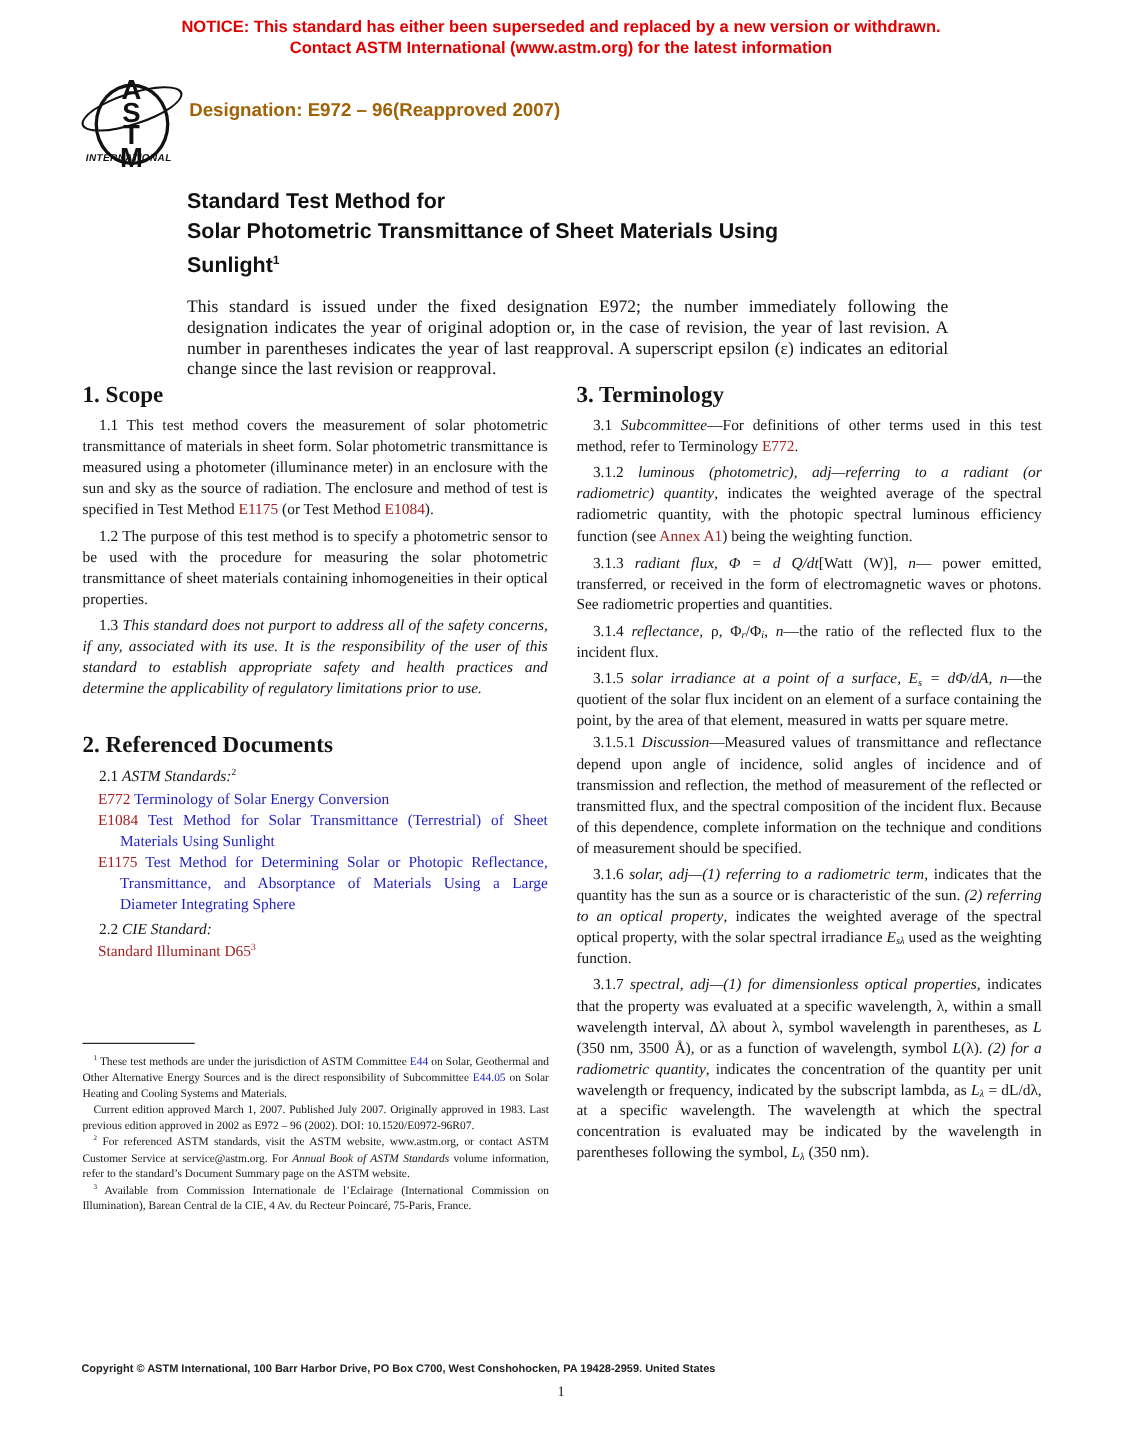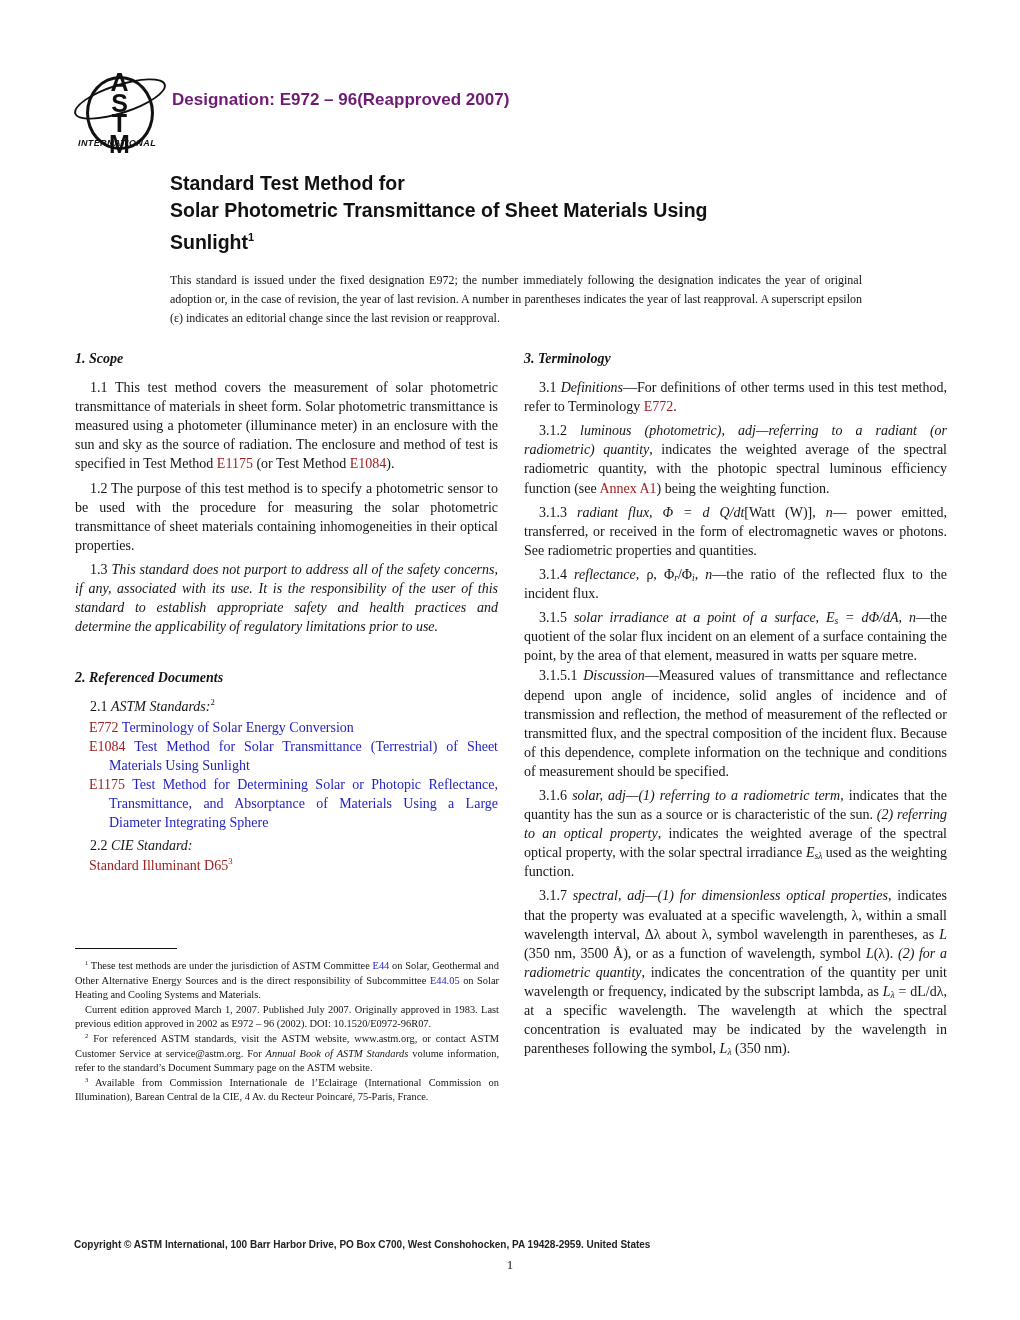--- a/index.html
+++ b/index.html
@@ -16,35 +16,35 @@
                border-radius:50%;display:flex;align-items:center;justify-content:center;background:#fff;}
   .logo-letters{font-family:"Liberation Sans",sans-serif;font-weight:bold;font-size:25px;
                 line-height:0.82;letter-spacing:1px;width:2ch;word-break:break-all;text-align:center;color:#111;}
   .logo-orbit{position:absolute;left:-6px;top:22px;width:92px;height:26px;border:2px solid #111;
               border-radius:50%;transform:rotate(-18deg);pointer-events:none;}
   .logo-sub{position:absolute;left:0px;top:76px;width:100px;text-align:left;
             font-family:"Liberation Sans",sans-serif;font-weight:bold;font-style:italic;
             font-size:9px;letter-spacing:0.4px;color:#111;}
 
   .designation{position:absolute;left:172px;top:90px;
-               font-family:"Liberation Sans",sans-serif;font-weight:bold;font-size:17px;color:#701a75;}
+               font-family:"Liberation Sans",sans-serif;font-weight:bold;font-size:17px;color:#a16207;}
 
   .doc-title{position:absolute;left:170px;top:170px;margin:0;
              font-family:"Liberation Sans",sans-serif;font-weight:bold;
              font-size:19.5px;line-height:27px;color:#111;}
   .doc-title .t-line{display:block;}
   .doc-title sup{font-size:11px;vertical-align:super;}
 
   .issuance{position:absolute;left:170px;top:271px;width:692px;
-            font-size:12px;line-height:18.8px;text-align:justify;}
+            font-size:16px;line-height:18.8px;text-align:justify;}
 
   .col{position:absolute;top:349px;width:423px;font-size:14px;line-height:19.1px;text-align:justify;}
   .col-left{left:75px;}
   .col-right{left:524px;}
-  .sec-h{font-weight:bold;font-size:14px;margin:0 0 10px 0;text-align:left;font-style:italic;}
+  .sec-h{font-weight:bold;font-size:21px;margin:0 0 10px 0;text-align:left;}
   .gap{margin-top:32px;}
   .body-p{margin:0 0 5px 0;text-indent:15px;}
   .ref-item{margin:0 0 0 14px;padding-left:20px;text-indent:-20px;}
   .tight{margin-bottom:1px;}
 
   .fnblock{position:absolute;left:75px;top:948px;width:424px;
            font-size:10.4px;line-height:14.6px;text-align:justify;}
   .fnrule{width:102px;border-top:1px solid #111;margin:0 0 10px 0;}
   .fn{margin:0;text-indent:10px;}
 
@@ -59,20 +59,24 @@
   .seg-blue{color:#1f1fbf;}
   .seg-sup{vertical-align:super;font-size:0.62em;line-height:0;}
   .seg-supred{vertical-align:super;font-size:0.62em;line-height:0;color:#a32020;}
   .seg-subi{vertical-align:-0.25em;font-size:0.68em;font-style:italic;line-height:0;}
 </style>
 </head>
 <body>
 
 <div class="page">
 
+  <div class="notice">
+    <div>NOTICE: This standard has either been superseded and replaced by a new version or withdrawn.</div>
+    <div>Contact ASTM International (www.astm.org) for the latest information</div>
+  </div>
 
   <div class="logo">
     <div class="logo-circle">
       <span class="logo-letters">ASTM</span>
     </div>
     <div class="logo-orbit"></div>
     <div class="logo-sub">INTERNATIONAL</div>
   </div>
 
   <div class="designation">Designation: E972 – 96(Reapproved 2007)</div>
@@ -94,21 +98,21 @@
     <p class="body-p tight"><span class="seg-n">2.1 </span><span class="seg-i">ASTM Standards:</span><span class="seg-sup">2</span></p>
     <p class="ref-item"><span class="seg-red">E772</span><span class="seg-blue"> Terminology of Solar Energy Conversion</span></p>
     <p class="ref-item"><span class="seg-red">E1084</span><span class="seg-blue"> Test Method for Solar Transmittance (Terrestrial) of Sheet Materials Using Sunlight</span></p>
     <p class="ref-item"><span class="seg-red">E1175</span><span class="seg-blue"> Test Method for Determining Solar or Photopic Reflectance, Transmittance, and Absorptance of Materials Using a Large Diameter Integrating Sphere</span></p>
     <p class="body-p tight" style="margin-top:4px;"><span class="seg-n">2.2 </span><span class="seg-i">CIE Standard:</span></p>
     <p class="ref-item"><span class="seg-red">Standard Illuminant D65</span><span class="seg-supred">3</span></p>
   </div>
 
   <div class="col col-right">
     <div class="sec-h">3. Terminology</div>
-    <p class="body-p"><span class="seg-n">3.1 </span><span class="seg-i">Definitions</span><span class="seg-n">—For definitions of other terms used in this test method, refer to Terminology </span><span class="seg-red">E772</span><span class="seg-n">.</span></p>
+    <p class="body-p"><span class="seg-n">3.1 </span><span class="seg-i">Subcommittee</span><span class="seg-n">—For definitions of other terms used in this test method, refer to Terminology </span><span class="seg-red">E772</span><span class="seg-n">.</span></p>
     <p class="body-p"><span class="seg-n">3.1.2 </span><span class="seg-i">luminous (photometric), adj—referring to a radiant (or radiometric) quantity</span><span class="seg-n">, indicates the weighted average of the spectral radiometric quantity, with the photopic spectral luminous efficiency function (see </span><span class="seg-red">Annex A1</span><span class="seg-n">) being the weighting function.</span></p>
     <p class="body-p"><span class="seg-n">3.1.3 </span><span class="seg-i">radiant flux, Φ = d Q/dt</span><span class="seg-n">[Watt (W)], </span><span class="seg-i">n</span><span class="seg-n">— power emitted, transferred, or received in the form of electromagnetic waves or photons. See radiometric properties and quantities.</span></p>
     <p class="body-p"><span class="seg-n">3.1.4 </span><span class="seg-i">reflectance, </span><span class="seg-n">ρ, Φ</span><span class="seg-subi">r</span><span class="seg-n">/Φ</span><span class="seg-subi">i</span><span class="seg-n">, </span><span class="seg-i">n</span><span class="seg-n">—the ratio of the reflected flux to the incident flux.</span></p>
     <p class="body-p tight"><span class="seg-n">3.1.5 </span><span class="seg-i">solar irradiance at a point of a surface, E</span><span class="seg-subi">s</span><span class="seg-i"> = dΦ/dA, n</span><span class="seg-n">—the quotient of the solar flux incident on an element of a surface containing the point, by the area of that element, measured in watts per square metre.</span></p>
     <p class="body-p"><span class="seg-n">3.1.5.1 </span><span class="seg-i">Discussion</span><span class="seg-n">—Measured values of transmittance and reflectance depend upon angle of incidence, solid angles of incidence and of transmission and reflection, the method of measurement of the reflected or transmitted flux, and the spectral composition of the incident flux. Because of this dependence, complete information on the technique and conditions of measurement should be specified.</span></p>
     <p class="body-p"><span class="seg-n">3.1.6 </span><span class="seg-i">solar, adj—(1) referring to a radiometric term</span><span class="seg-n">, indicates that the quantity has the sun as a source or is characteristic of the sun. </span><span class="seg-i">(2) referring to an optical property</span><span class="seg-n">, indicates the weighted average of the spectral optical property, with the solar spectral irradiance </span><span class="seg-i">E</span><span class="seg-subi">sλ</span><span class="seg-n"> used as the weighting function.</span></p>
     <p class="body-p"><span class="seg-n">3.1.7 </span><span class="seg-i">spectral, adj—(1) for dimensionless optical properties</span><span class="seg-n">, indicates that the property was evaluated at a specific wavelength, λ, within a small wavelength interval, Δλ about λ, symbol wavelength in parentheses, as </span><span class="seg-i">L</span><span class="seg-n"> (350 nm, 3500 Å), or as a function of wavelength, symbol </span><span class="seg-i">L</span><span class="seg-n">(λ). </span><span class="seg-i">(2) for a radiometric quantity</span><span class="seg-n">, indicates the concentration of the quantity per unit wavelength or frequency, indicated by the subscript lambda, as </span><span class="seg-i">L</span><span class="seg-subi">λ</span><span class="seg-n"> = dL/dλ, at a specific wavelength. The wavelength at which the spectral concentration is evaluated may be indicated by the wavelength in parentheses following the symbol, </span><span class="seg-i">L</span><span class="seg-subi">λ</span><span class="seg-n"> (350 nm).</span></p>
   </div>
 
   <div class="fnblock">

